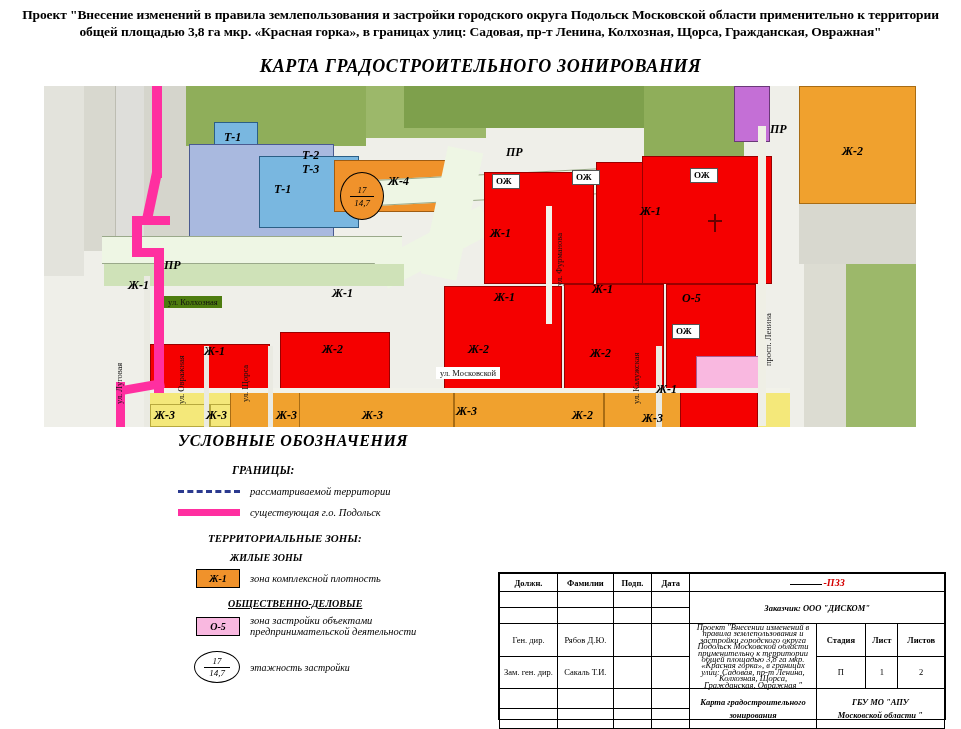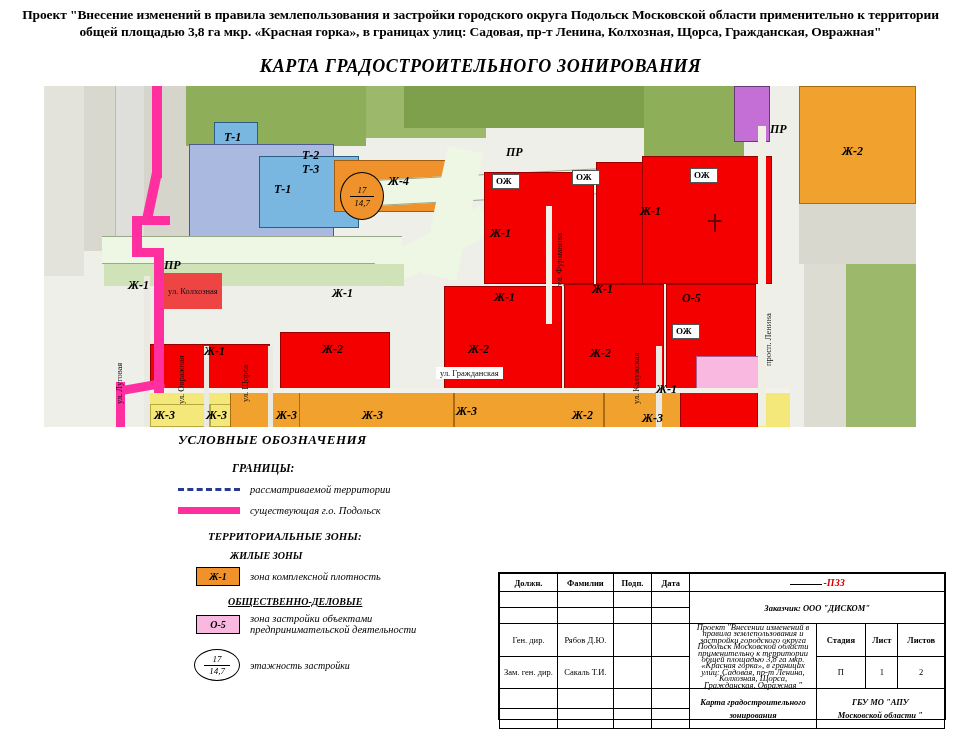--- a/index.html
+++ b/index.html
@@ -64,21 +64,21 @@
     font-style: normal;
     font-weight: normal;
     white-space: nowrap;
     color: #111;
   }
   .vert { transform-origin: 0 0; }
 
   
   #legend { position: absolute; left: 120px; top: 432px; width: 420px; }
   .legend-h {
-    font-size: 13px; font-weight: bold; font-style: italic;
+    font-size: 16px; font-weight: bold; font-style: italic;
     letter-spacing: 0.5px; margin-left: 58px; margin-bottom: 14px;
   }
   .legend-sub {
     font-size: 11.5px; font-weight: bold; font-style: italic;
     margin-left: 112px; margin-bottom: 10px;
   }
   .legend-sub2 {
     font-size: 11px; font-weight: bold; font-style: italic;
     margin-left: 88px; margin-top: 14px; margin-bottom: 8px;
   }
@@ -265,22 +265,22 @@
   <div class="lbl" style="left:546px;top:260px;">Ж-2</div>
   <div class="lbl" style="left:528px;top:322px;">Ж-2</div>
 
   <div class="lbl" style="left:110px;top:322px;">Ж-3</div>
   <div class="lbl" style="left:162px;top:322px;">Ж-3</div>
   <div class="lbl" style="left:232px;top:322px;">Ж-3</div>
   <div class="lbl" style="left:318px;top:322px;">Ж-3</div>
   <div class="lbl" style="left:412px;top:318px;">Ж-3</div>
   <div class="lbl" style="left:598px;top:325px;">Ж-3</div>
 
-  <div class="street" style="left:120px;top:187px;background:#ef4444;padding:13px 4px;">ул. Колхозная</div>
-  <div class="street" style="left:392px;top:281px;background:#fff;padding:1px 4px;">ул. Гражданская</div>
+  <div class="street" style="left:120px;top:210px;background:#4d7c0f;padding:1px 4px;">ул. Колхозная</div>
+  <div class="street" style="left:392px;top:281px;background:#fff;padding:1px 4px;">ул. Московской</div>
   <div class="street vert" style="left:510px;top:200px;transform:rotate(-90deg);">ул. Фурманова</div>
   <div class="street vert" style="left:70px;top:318px;transform:rotate(-90deg);">ул. Луговая</div>
   <div class="street vert" style="left:132px;top:318px;transform:rotate(-90deg);">ул. Овражная</div>
   <div class="street vert" style="left:196px;top:316px;transform:rotate(-90deg);">ул. Щорса</div>
   <div class="street vert" style="left:587px;top:318px;transform:rotate(-90deg);">ул. Калужская</div>
   <div class="street vert" style="left:719px;top:280px;transform:rotate(-90deg);">просп. Ленина</div>
 
   <div class="z" style="left:670px;top:128px;width:2px;height:18px;background:#6a0000;"></div>
   <div class="z" style="left:664px;top:134px;width:14px;height:2px;background:#6a0000;"></div>
 

